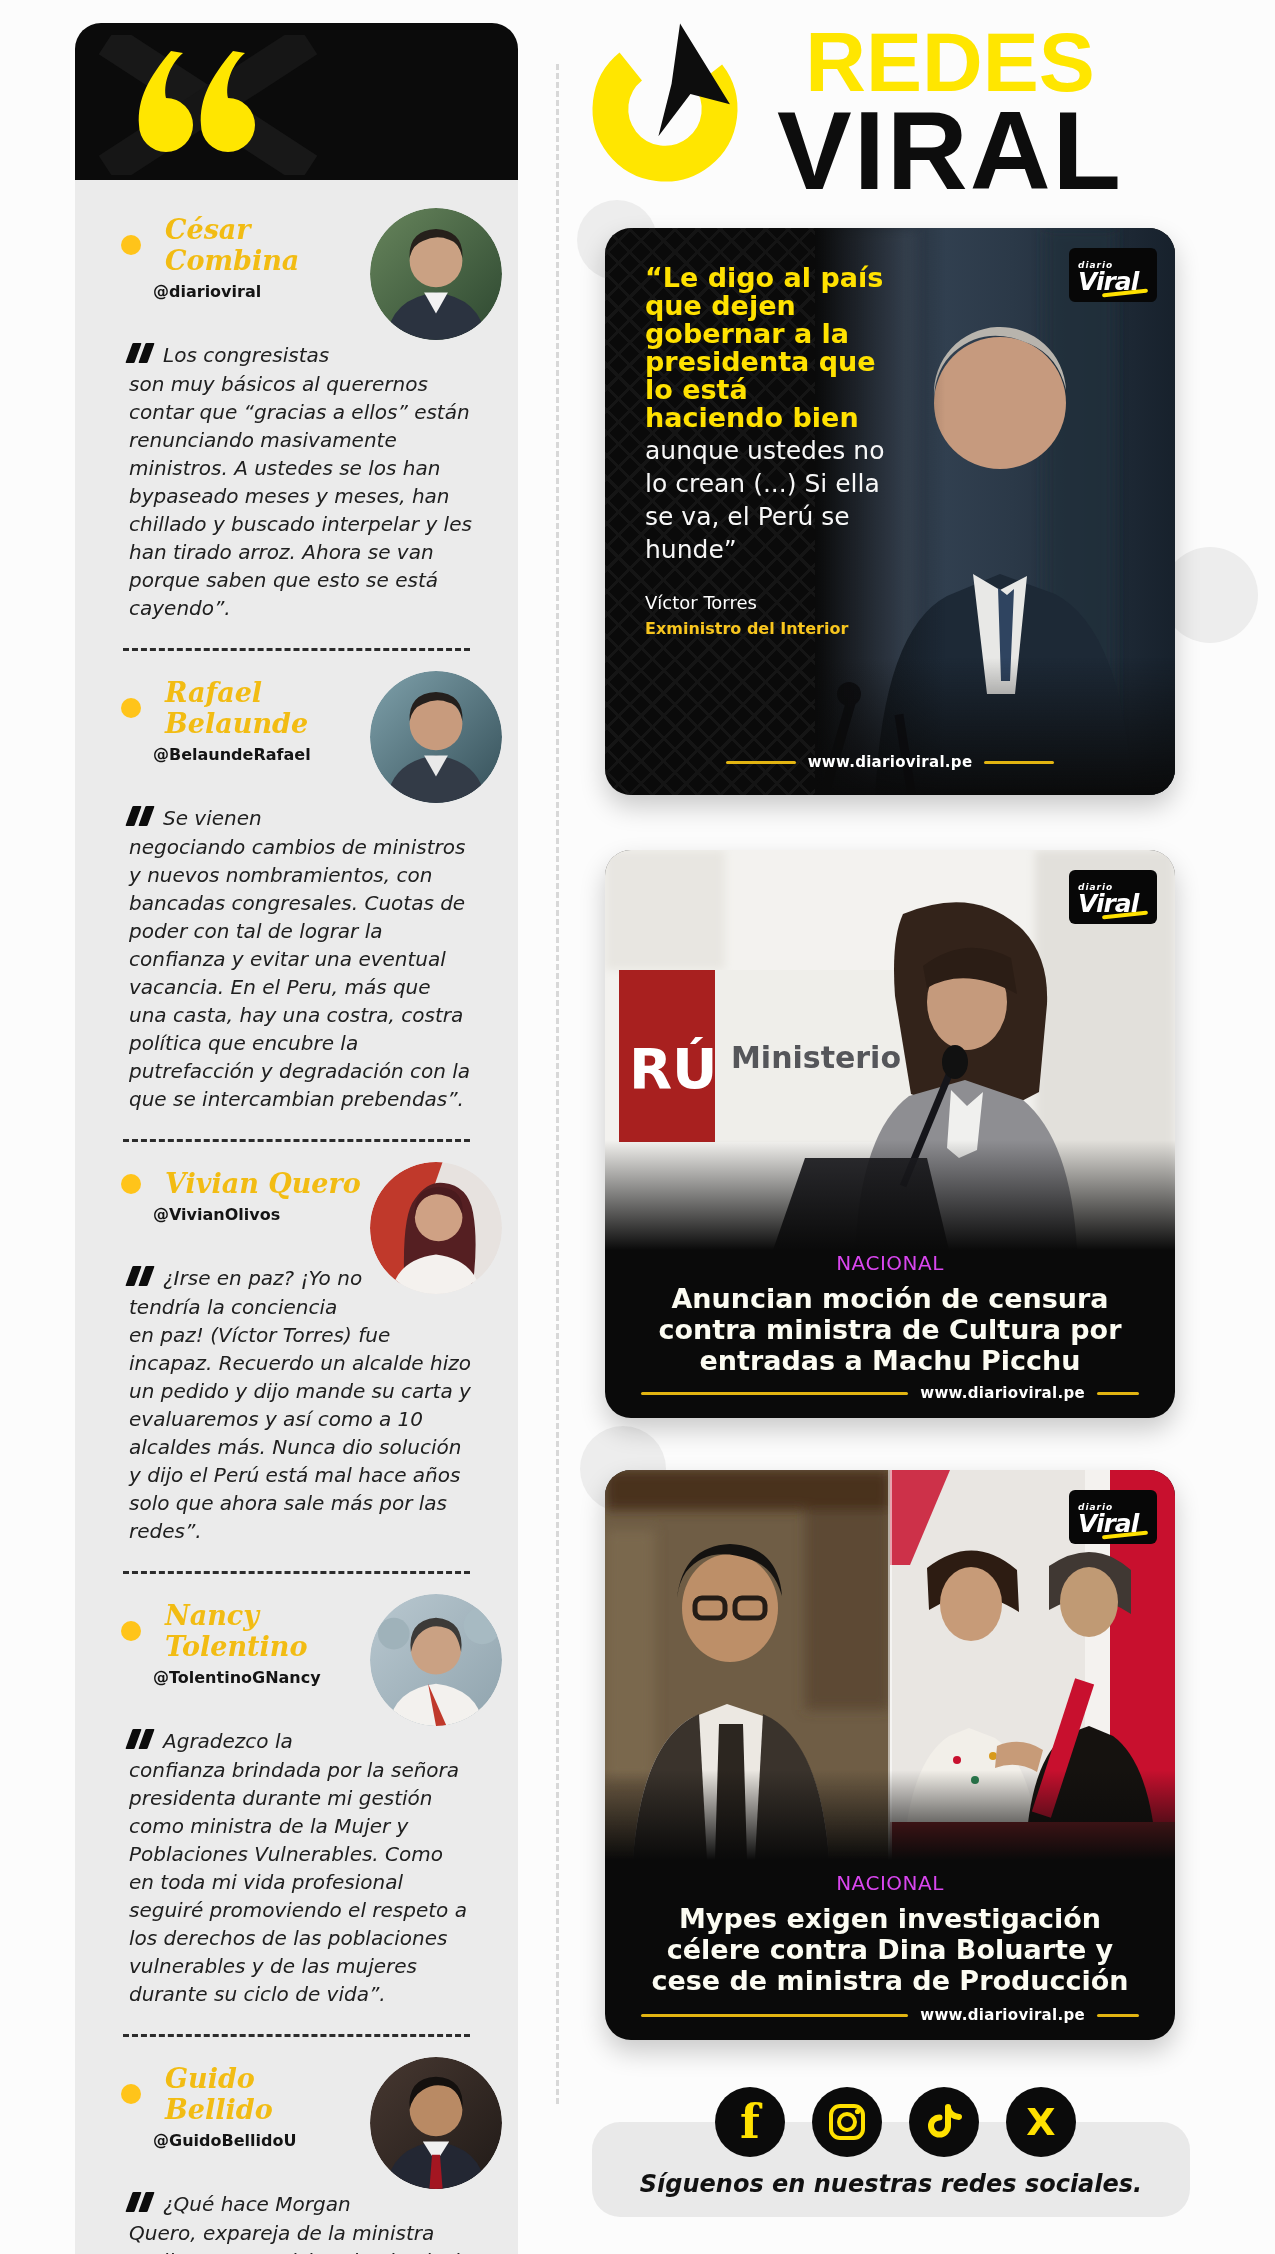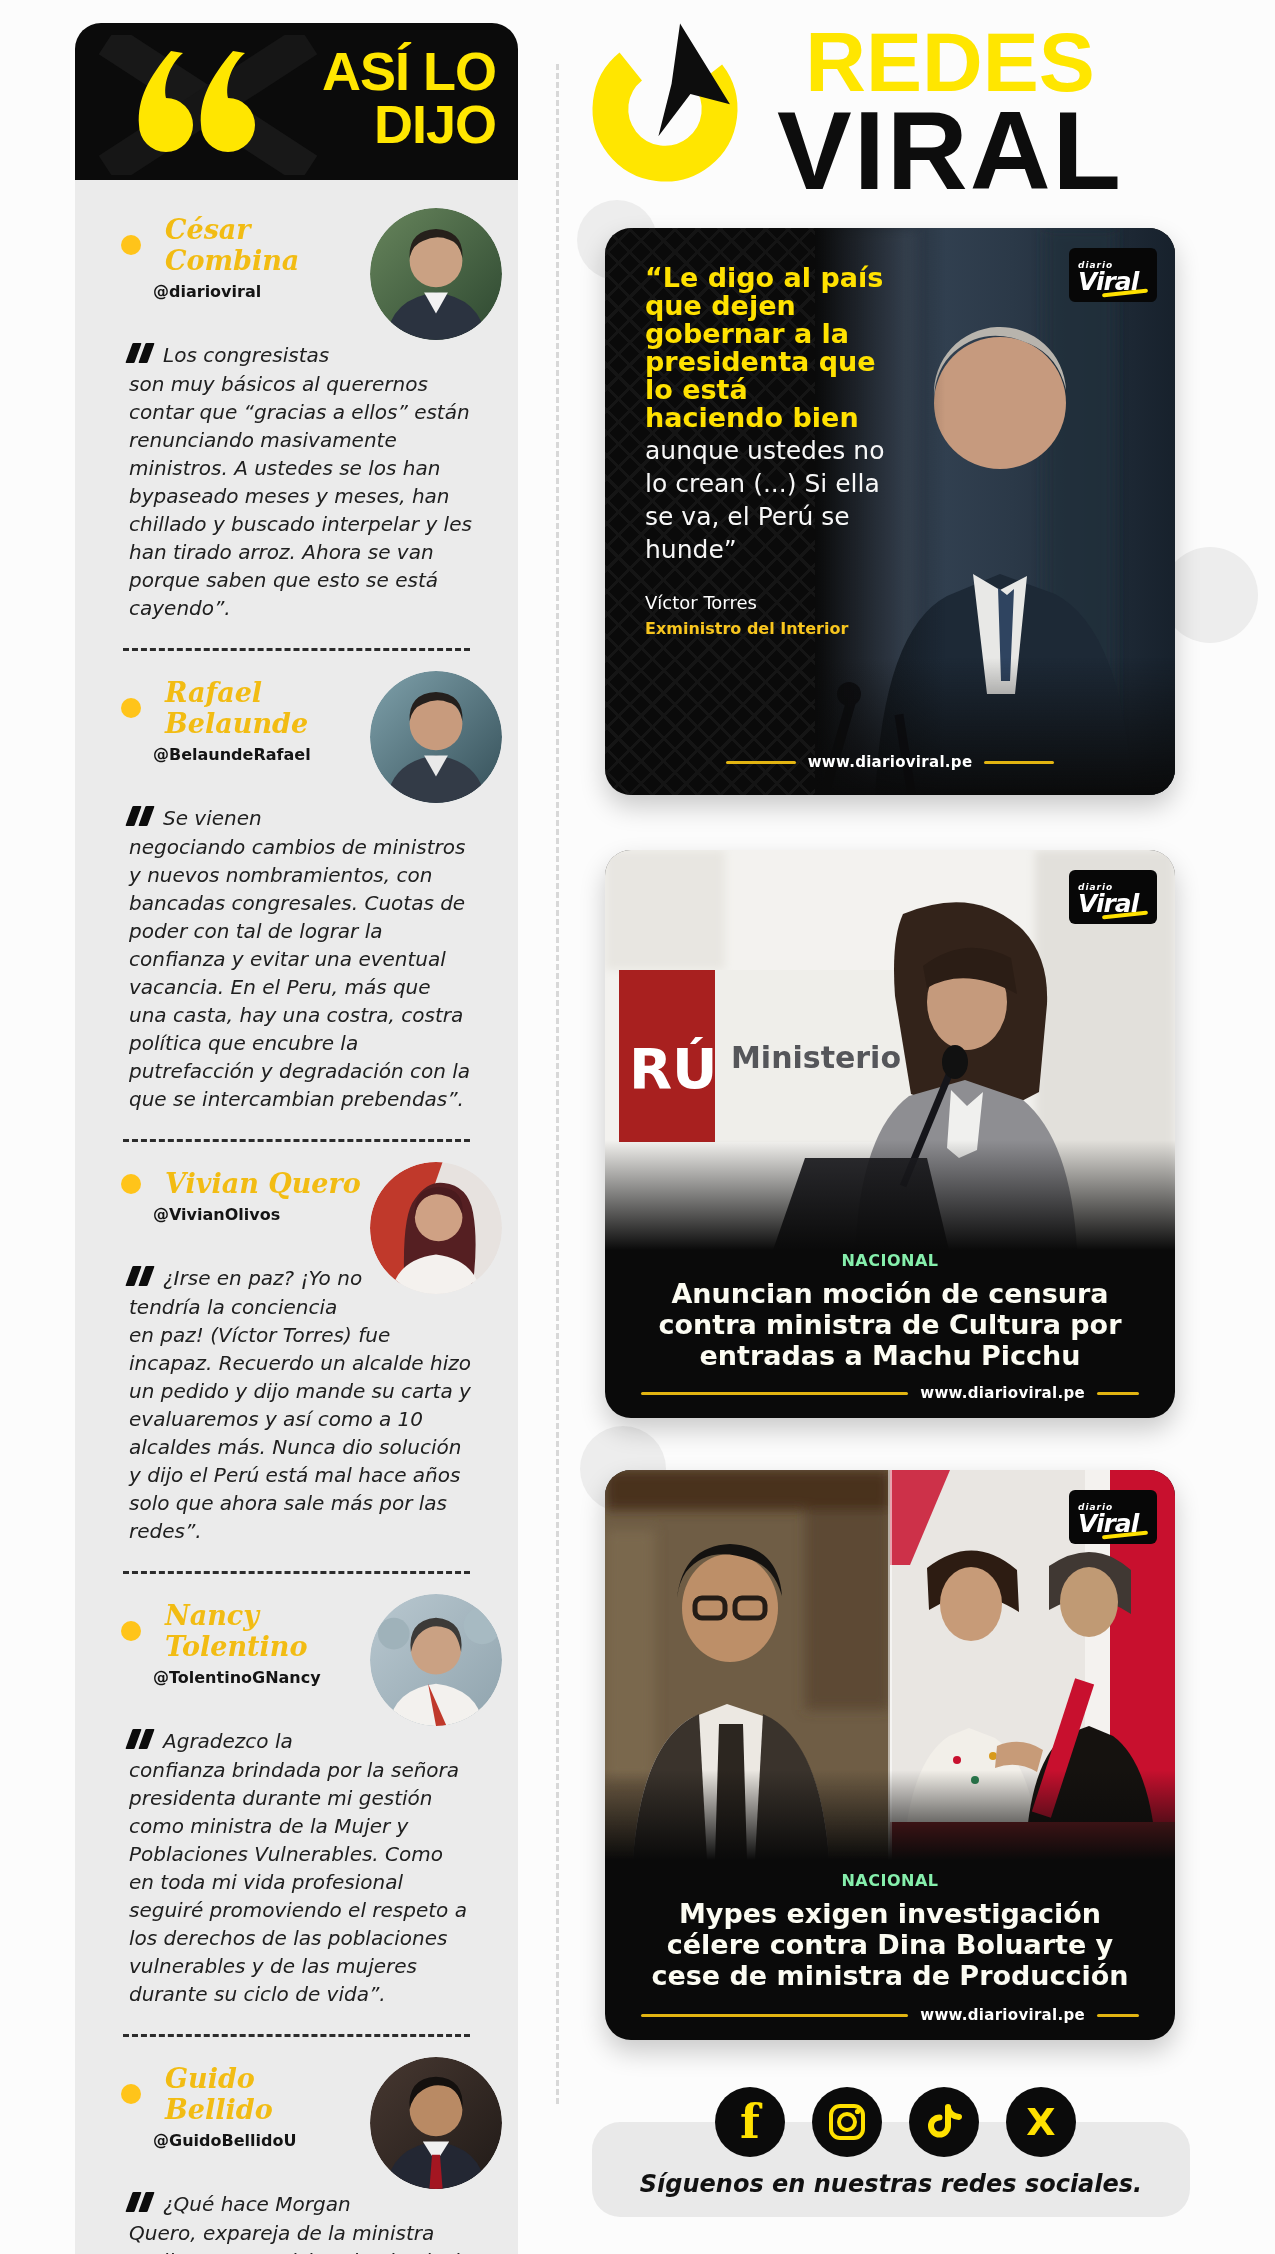--- a/index.html
+++ b/index.html
@@ -62,21 +62,21 @@
   .qc-plain{display:block;font-weight:400;font-size:25px;line-height:33px;color:#f7f7f7;margin-top:2px;}
   .qc-author{margin-top:26px;font-weight:400;font-size:18px;color:#ffffff;}
   .qc-role{margin-top:6px;font-weight:700;font-size:16px;color:#F7C51E;}
   .url-row{position:absolute;left:0;right:0;bottom:24px;display:flex;align-items:center;justify-content:center;gap:12px;}
   .url-line{width:70px;height:3px;background:#E2B411;border-radius:2px;}
   .url-text{font-weight:700;font-size:15px;color:#ffffff;letter-spacing:.3px;}
 
   .nc-photo{position:absolute;left:0;top:0;right:0;height:400px;}
   .nc-photo svg{display:block;}
   .nc-bottom{position:absolute;left:0;right:0;top:397px;bottom:0;text-align:center;}
-  .nc-tag{margin-top:4px;font-weight:700;font-size:16px;color:#86efac;letter-spacing:.5px;}
+  .nc-tag{margin-top:4px;font-weight:400;font-size:20px;color:#d946ef;letter-spacing:.5px;}
   .nc-headline{margin:8px auto 0;width:490px;font-weight:700;font-size:27px;line-height:31px;color:#FCFCF2;}
   .nc-url{position:absolute;left:36px;right:36px;bottom:16px;display:flex;align-items:center;gap:12px;}
   .line-long{flex:1;height:3px;background:#E2B411;border-radius:2px;}
   .line-short{width:42px;height:3px;background:#E2B411;border-radius:2px;}
 
   .badge{position:absolute;top:20px;right:18px;width:88px;height:54px;background:#070707;border-radius:6px;
          padding:12px 9px;z-index:5;}
   .badge-small{display:block;font-style:italic;font-weight:700;font-size:9px;color:#ffffff;letter-spacing:1px;}
   .badge-label{display:block;font-style:italic;font-weight:700;font-size:25px;line-height:24px;color:#ffffff;letter-spacing:-1px;}
   .badge-swoosh{position:absolute;right:9px;bottom:7px;width:46px;height:4px;background:#FFE100;border-radius:2px;transform:rotate(-6deg);}
@@ -99,24 +99,20 @@
   <section class="left-panel">
     <header class="lp-header">
       <svg class="x-watermark" width="230" height="140" viewBox="0 0 230 140">
         <line x1="15" y1="5" x2="215" y2="135" stroke="#181818" stroke-width="34"></line>
         <line x1="215" y1="5" x2="15" y2="135" stroke="#161616" stroke-width="34"></line>
       </svg>
       <svg class="big-quote" width="128" height="112" viewBox="0 0 128 112">
         <path d="M44 2 C22 28 10 50 12 76 a27 27 0 1 0 27 -27 C36 36 42 16 56 4 Z" fill="#FFE600"></path>
         <path d="M106 2 C84 28 72 50 74 76 a27 27 0 1 0 27 -27 C98 36 104 16 118 4 Z" fill="#FFE600"></path>
       </svg>
-      <h1 class="lp-title">
-        <span>ASÍ LO</span>
-        <span>DIJO</span>
-      </h1>
     </header>
 
     <div class="lp-body">
 
       <article class="quote-block">
         <div class="fl-spacer"></div>
         <div class="avatar">
           <svg viewBox="0 0 100 100">
             <defs>
                 <clipPath id="avc1">

